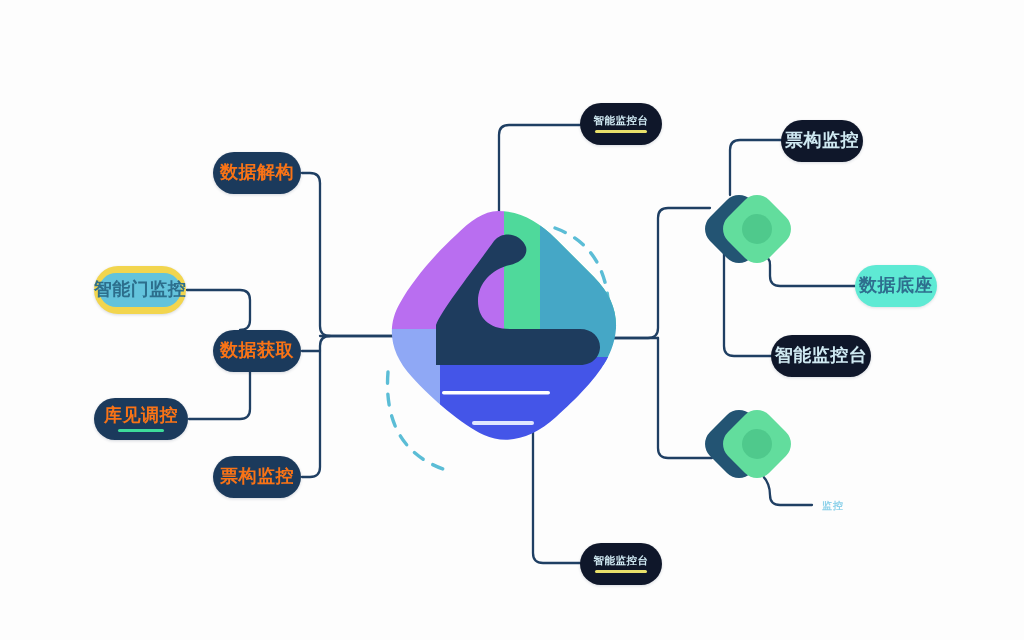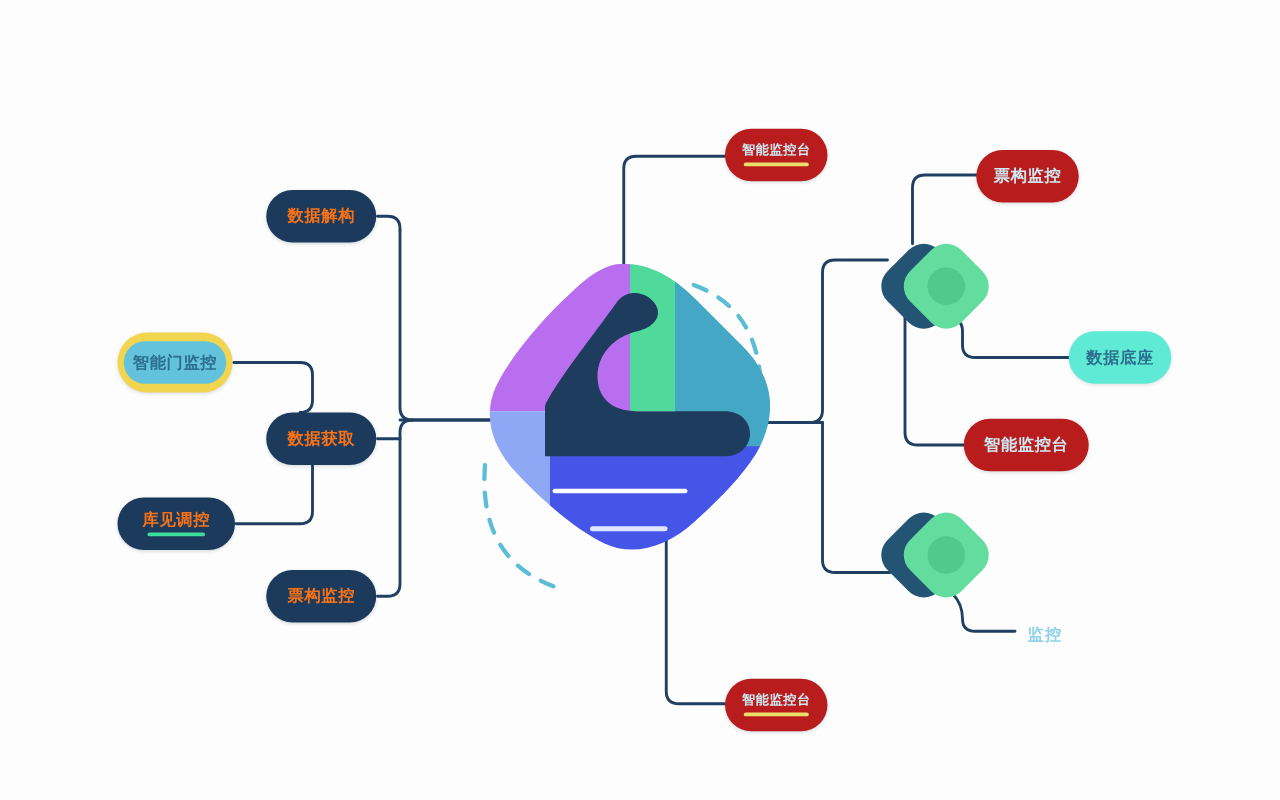--- a/index.html
+++ b/index.html
@@ -42,41 +42,41 @@
     justify-content: center;
     text-align: center;
     line-height: 1.1;
     letter-spacing: .5px;
     white-space: nowrap;
     cursor: pointer;
     user-select: none;
   }
   .node .lbl {
     display: block;
-    font-size: 13px;
+    font-size: 18px;
     font-weight: 700;
   }
   .node .bar {
     display: block;
     height: 2.5px;
     width: 46px;
     margin-top: 3px;
     border-radius: 2px;
   }
 
   
   .n-dark {
     background: #1b3a5c;
     border-radius: 26px;
     color: #f97316;
     box-shadow: 0 1px 3px rgba(20,40,70,.18);
   }
   
   .n-teal {
-    background: #b91c1c;
+    background: #0f172a;
     border-radius: 26px;
     color: #cfe9f2;
     box-shadow: 0 1px 3px rgba(20,40,70,.16);
   }
   
   .n-lblue {
     background: #5eead4;
     border-radius: 26px;
     color: #2e6f8e;
     box-shadow: 0 1px 3px rgba(20,40,70,.14);
@@ -126,21 +126,21 @@
   .dia .dot {
     position: absolute;
     left: 36px; top: 26px;
     width: 30px; height: 30px;
     border-radius: 50%;
     background: #4fc98c;
   }
 
   .tiny-label {
     position: absolute;
-    font-size: 13px;
+    font-size: 10px;
     font-weight: 700;
     color: #8fd2ea;
     letter-spacing: 1px;
     white-space: nowrap;
   }
 </style>
 </head>
 <body>
 
 <div id="canvas">

